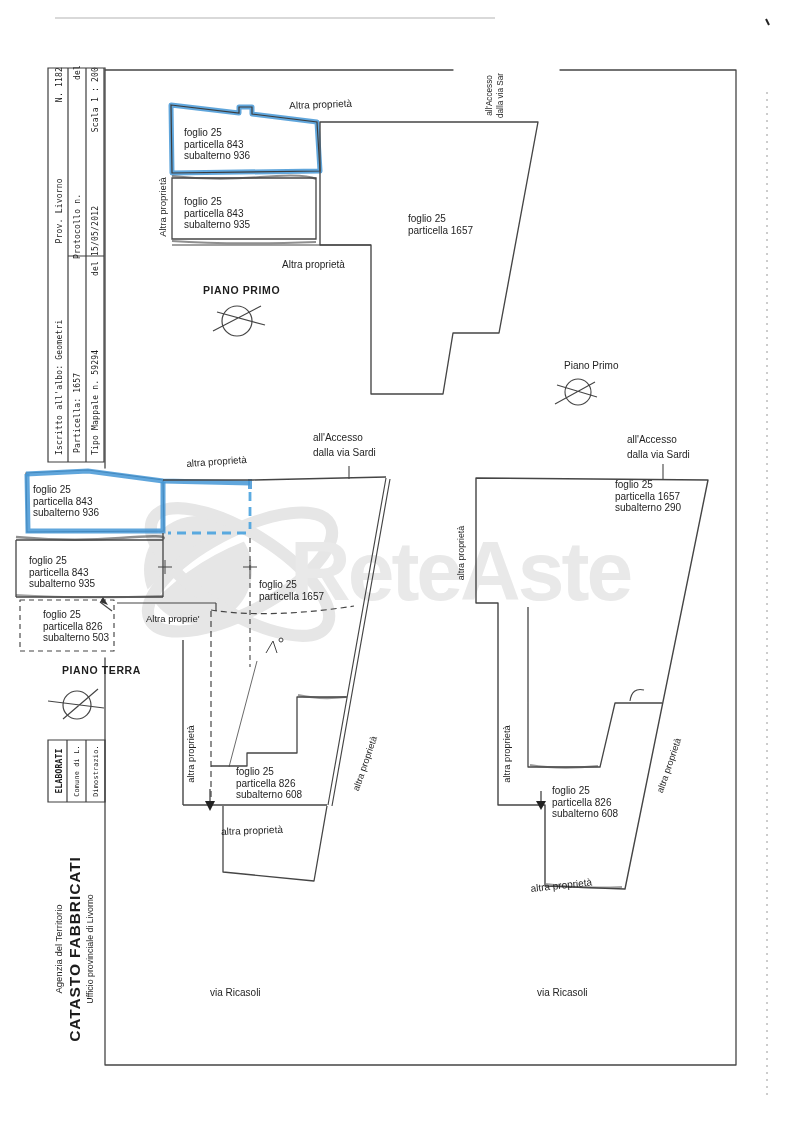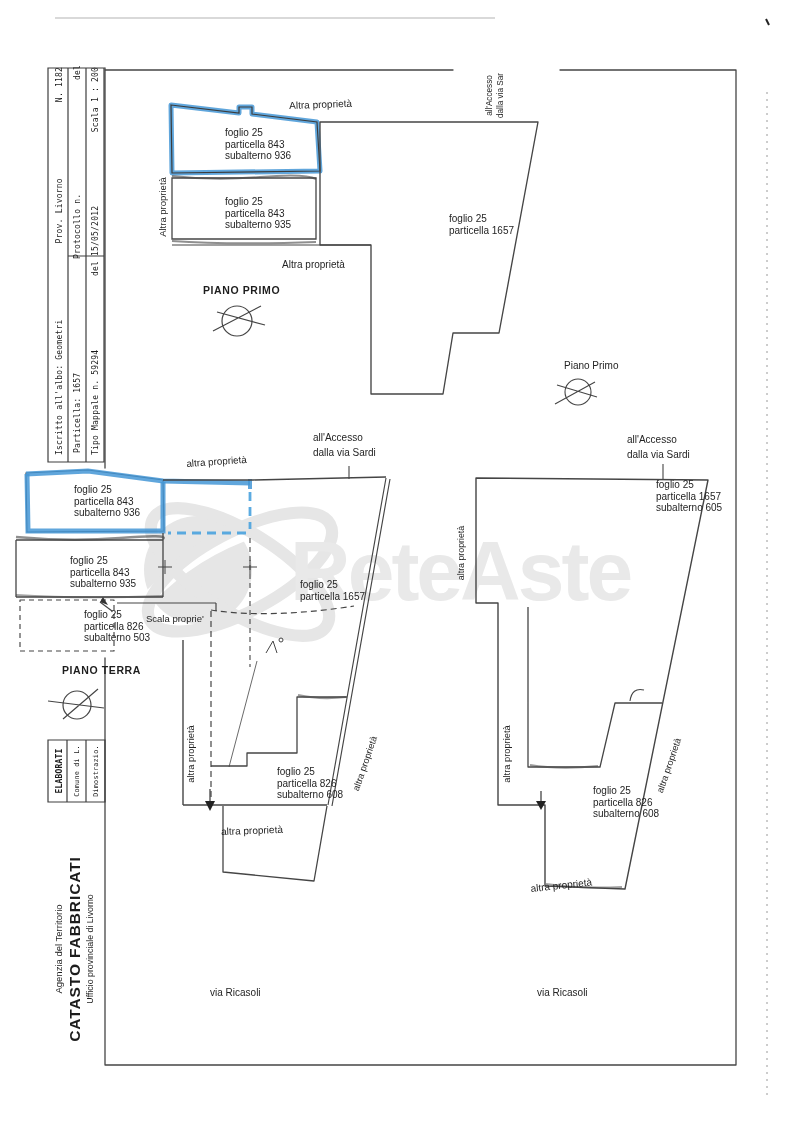--- a/index.html
+++ b/index.html
@@ -12,21 +12,21 @@
   .rot{transform-origin:0 0;transform:rotate(-90deg);display:flex;align-items:center;
        justify-content:center;}
   .diag{transform-origin:0 0;transform:rotate(-71deg);}
   .tilt4{transform:rotate(-4deg);transform-origin:0 0;}
   .tilt2{transform:rotate(-2deg);transform-origin:0 0;}
   .tilt6{transform:rotate(-6deg);transform-origin:0 0;}
   .strip{position:absolute;transform-origin:0 0;transform:rotate(-90deg);display:flex;
          justify-content:space-between;align-items:center;
          font-family:"DejaVu Sans Mono",monospace;color:#1b1b1b;letter-spacing:.2px;}
   .strip span{white-space:nowrap;}
-  .block3 div{white-space:nowrap;margin-left:41px;}
+  .block3 div{white-space:nowrap;}
   .agency{position:absolute;transform-origin:0 0;transform:rotate(-90deg);
           display:flex;flex-direction:column;align-items:center;justify-content:center;
           color:#1c1c1c;}
   .agency .a1{font-size:9.5px;line-height:13px;}
   .agency .a2{font-size:15.5px;font-weight:600;letter-spacing:.9px;line-height:19px;}
   .agency .a3{font-size:8.8px;line-height:12px;}
   .access2 div{white-space:nowrap;}
 </style>
 </head>
 <body>
@@ -199,21 +199,21 @@
   <div class="lbl block3" style="left:29px;top:555px;">
     <div>foglio 25</div>
     <div>particella 843</div>
     <div>subalterno 935</div>
   </div>
   <div class="lbl block3" style="left:43px;top:609px;">
     <div>foglio 25</div>
     <div>particella 826</div>
     <div>subalterno 503</div>
   </div>
-  <div class="lbl" style="left:146px;top:613px;font-size:9.5px;">Scala proprie'</div>
+  <div class="lbl" style="left:146px;top:613px;font-size:9.5px;">Altra proprie'</div>
   <div class="lbl block3" style="left:259px;top:579px;">
     <div>foglio 25</div>
     <div>particella 1657</div>
   </div>
   <div class="lbl t-title" style="left:62px;top:665px;">PIANO TERRA</div>
   <div class="lbl access2" style="left:313px;top:430px;line-height:15px;">
     <div>all'Accesso</div>
     <div>dalla via Sardi</div>
   </div>
   <div class="lbl rot" style="left:185px;top:793px;width:78px;height:13px;font-size:9.3px;">altra proprietà</div>
@@ -226,21 +226,21 @@
   <div class="lbl tilt2" style="left:221px;top:826px;">altra proprietà</div>
   <div class="lbl" style="left:210px;top:987px;">via Ricasoli</div>
 
   <div class="lbl access2" style="left:627px;top:432px;line-height:15px;">
     <div>all'Accesso</div>
     <div>dalla via Sardi</div>
   </div>
   <div class="lbl block3" style="left:615px;top:479px;">
     <div>foglio 25</div>
     <div>particella 1657</div>
-    <div>subalterno 605</div>
+    <div>subalterno 290</div>
   </div>
   <div class="lbl rot" style="left:456px;top:589px;width:72px;height:12px;font-size:8.8px;">altra proprietà</div>
   <div class="lbl rot" style="left:501px;top:792px;width:76px;height:13px;font-size:9.3px;">altra proprietà</div>
   <div class="lbl block3" style="left:552px;top:785px;">
     <div>foglio 25</div>
     <div>particella 826</div>
     <div>subalterno 608</div>
   </div>
   <div class="lbl diag" style="left:655px;top:791px;font-size:9.3px;">altra proprietà</div>
   <div class="lbl tilt6" style="left:530px;top:883px;">altra proprietà</div>

